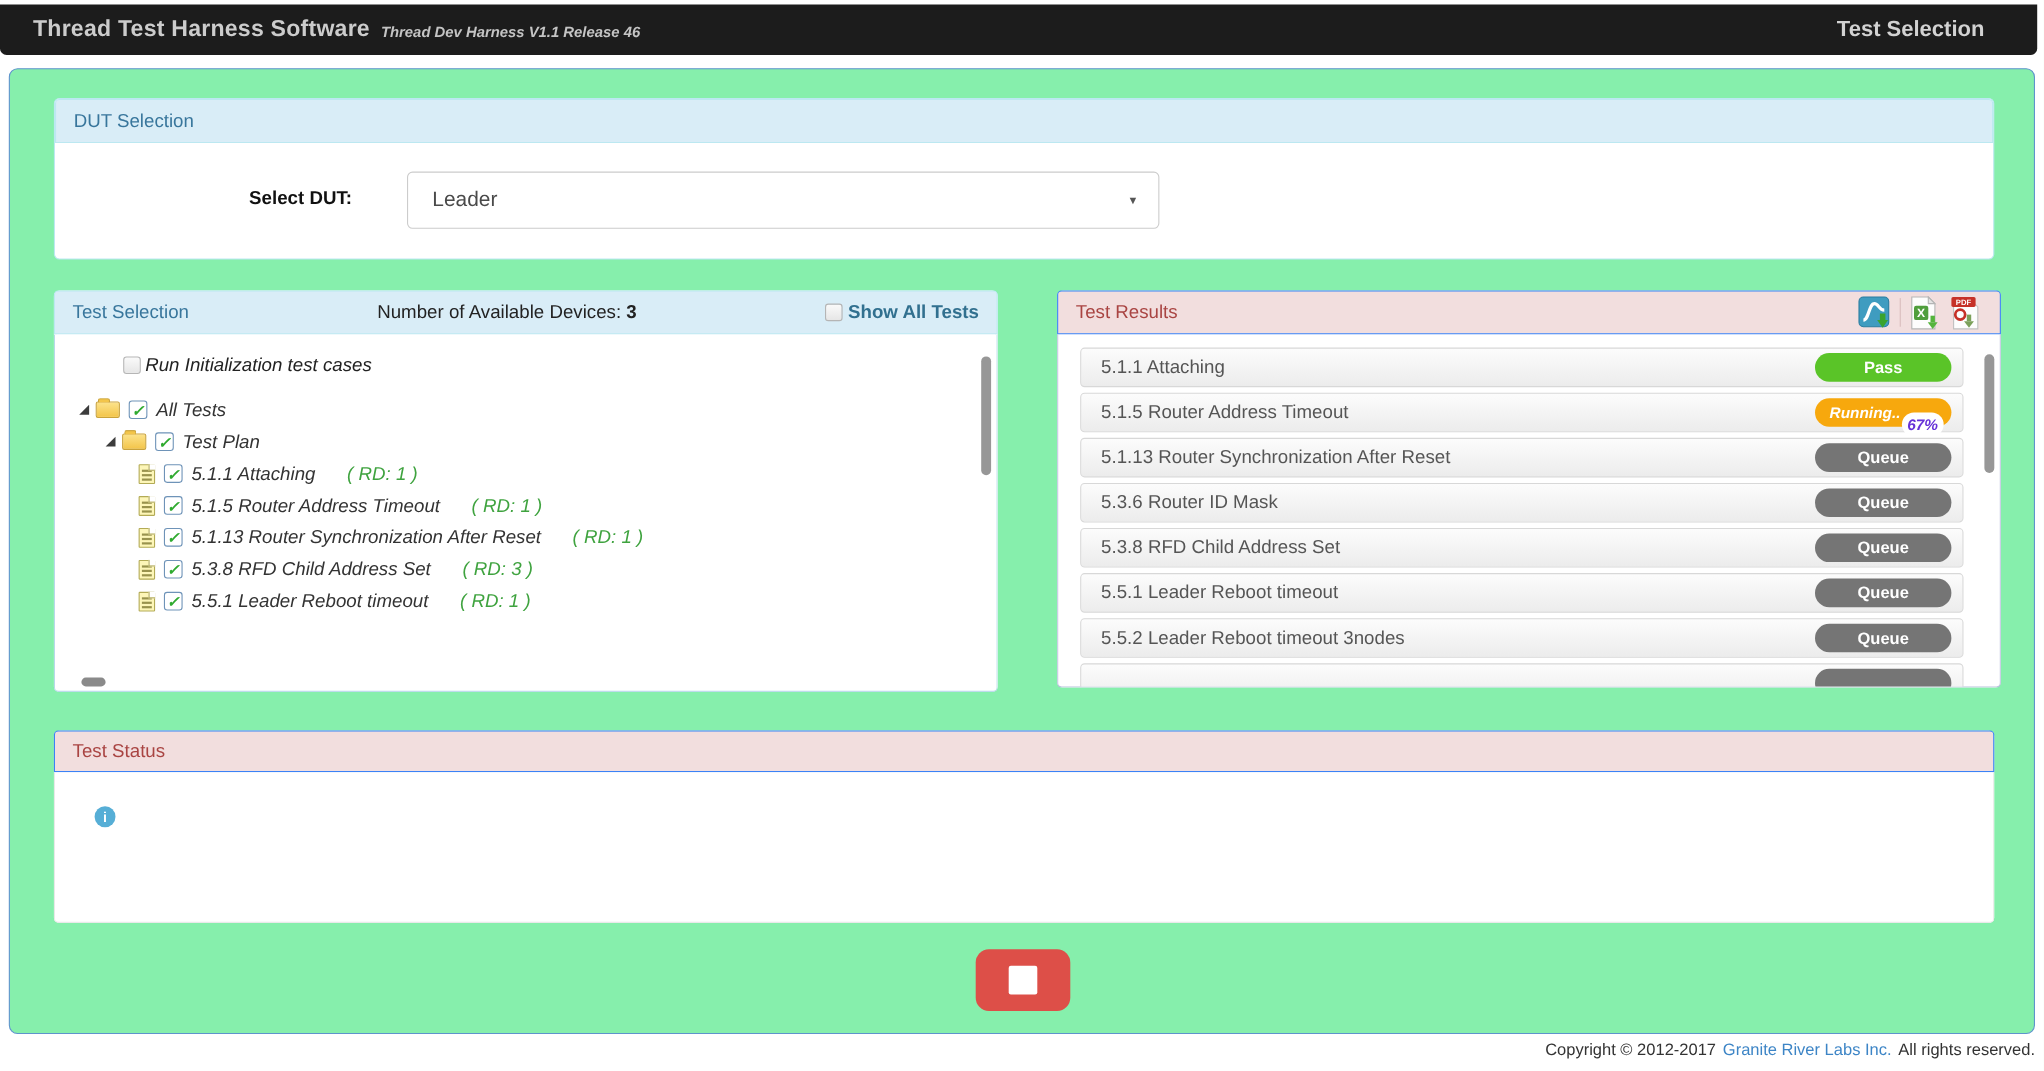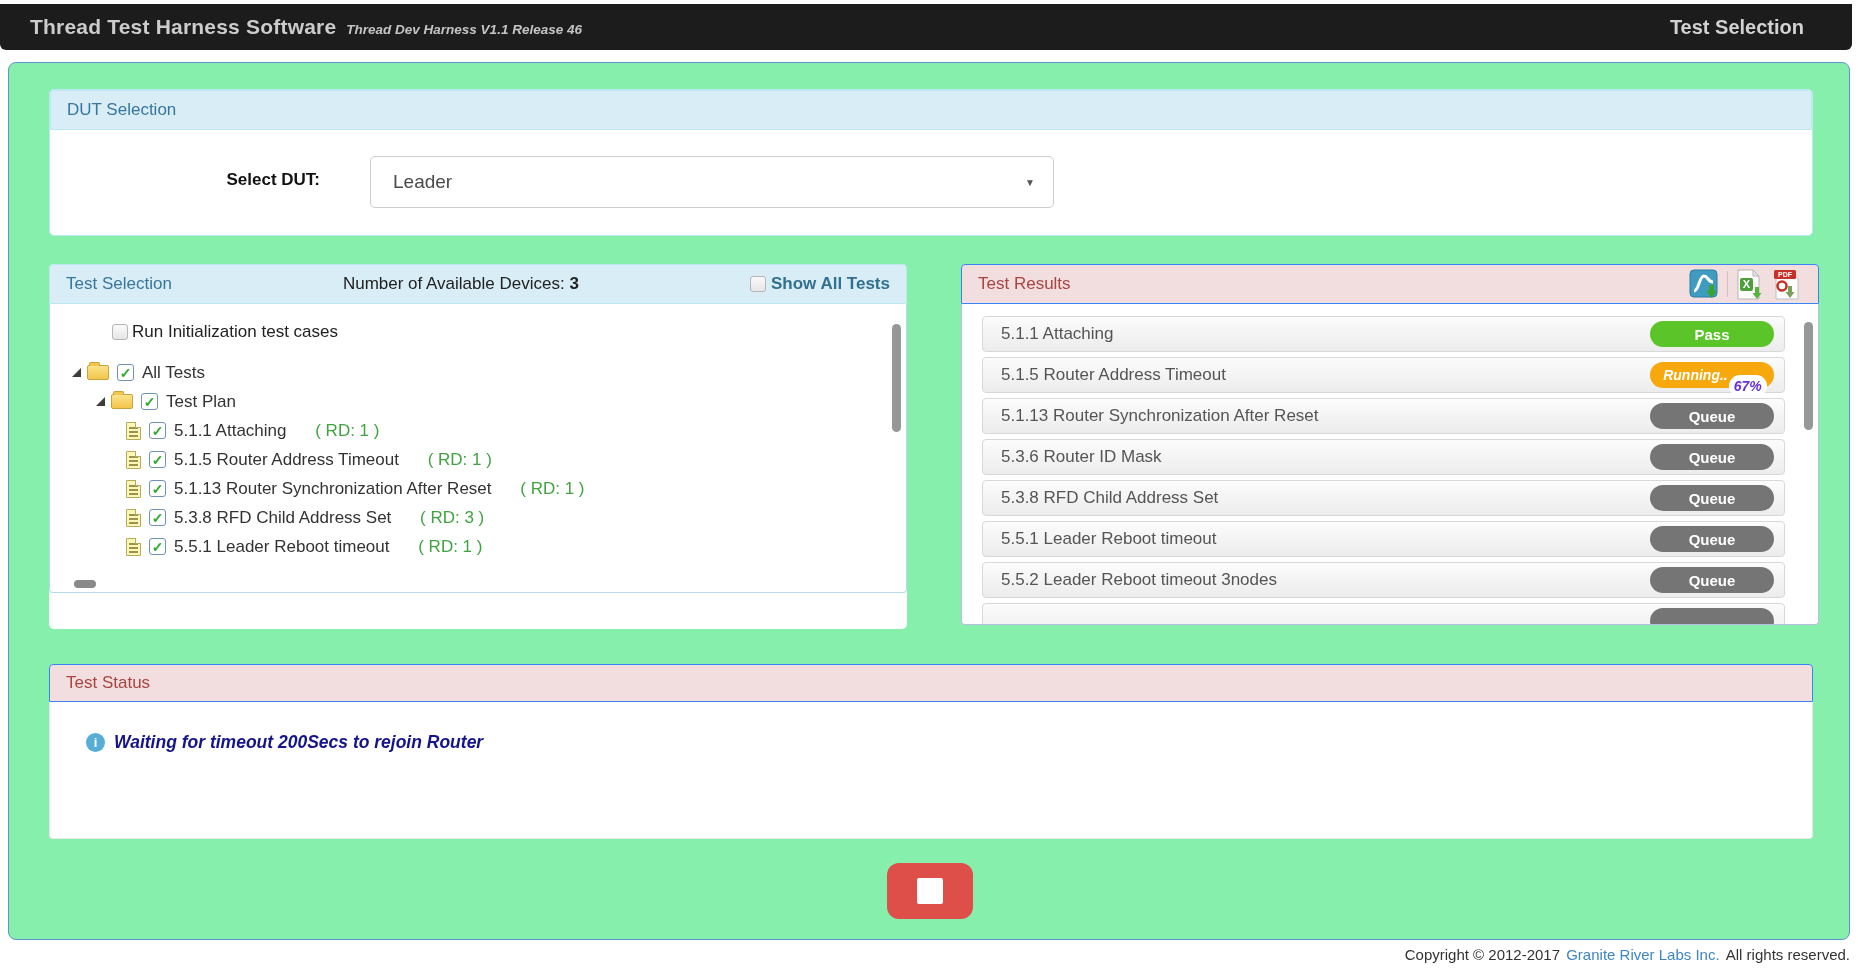--- a/index.html
+++ b/index.html
@@ -29,22 +29,22 @@
   .dut-label { position:absolute; left:10px; top:40px; width:260px; text-align:right;
     font-weight:bold; font-size:17px; color:#111; }
   .dut-select { position:absolute; left:320px; top:26px; width:684px; height:52px;
     border:1px solid #ccc; border-radius:5px; background:#fff; display:flex; align-items:center;
     justify-content:space-between; padding:0 18px 0 22px; font-size:19px; color:#4a4a4a; cursor:pointer; }
   .dut-select::after { content:"▼"; font-size:10px; color:#555; }
 
   
   .ts-panel { top:201px; left:40px; width:858px; height:365px; }
   .tr-panel { top:201px; left:952px; width:858px; height:361px; }
-  .ts-body { position:relative; height:289px; border:1px solid #b7d9ea; border-top:none;
-    border-radius:0 0 4px 4px; background:#fff; overflow:hidden; }
+  .ts-body { position:relative; height:325px; border:1px solid #b7d9ea; border-top:none;
+    border-radius:0 0 4px 4px; background:#fff; overflow:hidden;font-style:italic; }
   .tr-body { position:relative; height:321px; border:1px solid #b9bedd; border-top:none;
     border-radius:0 0 4px 4px; background:#fff; overflow:hidden; }
 
   .ts-header-mid { font-size:17px; color:#222; }
   .ts-header-mid b { font-weight:bold; }
   .showall { display:flex; align-items:center; gap:5px; font-size:17px; font-weight:bold; color:#31708f; cursor:pointer; }
 
   
   .cb { width:16px; height:16px; border:1px solid #b5b5b5; border-radius:3px;
     background:linear-gradient(#fafafa,#e6e6e6); display:inline-block; flex:0 0 auto; cursor:pointer; }
@@ -286,21 +286,20 @@
       <div class="vscroll tr-vscroll"></div>
     </div>
   </div>
 
   <div class="panel status-panel">
     <div class="panel-header hdr-danger status-header">
       <span>Test Status</span>
     </div>
     <div class="status-body">
       <span class="info-icon"></span>
-      <span class="status-msg">Waiting for timeout 200Secs to rejoin Router</span>
     </div>
   </div>
 
   <button class="stop-btn">
     <span class="stop-square"></span>
   </button>
 
 </div>
 
 <div class="footer">

